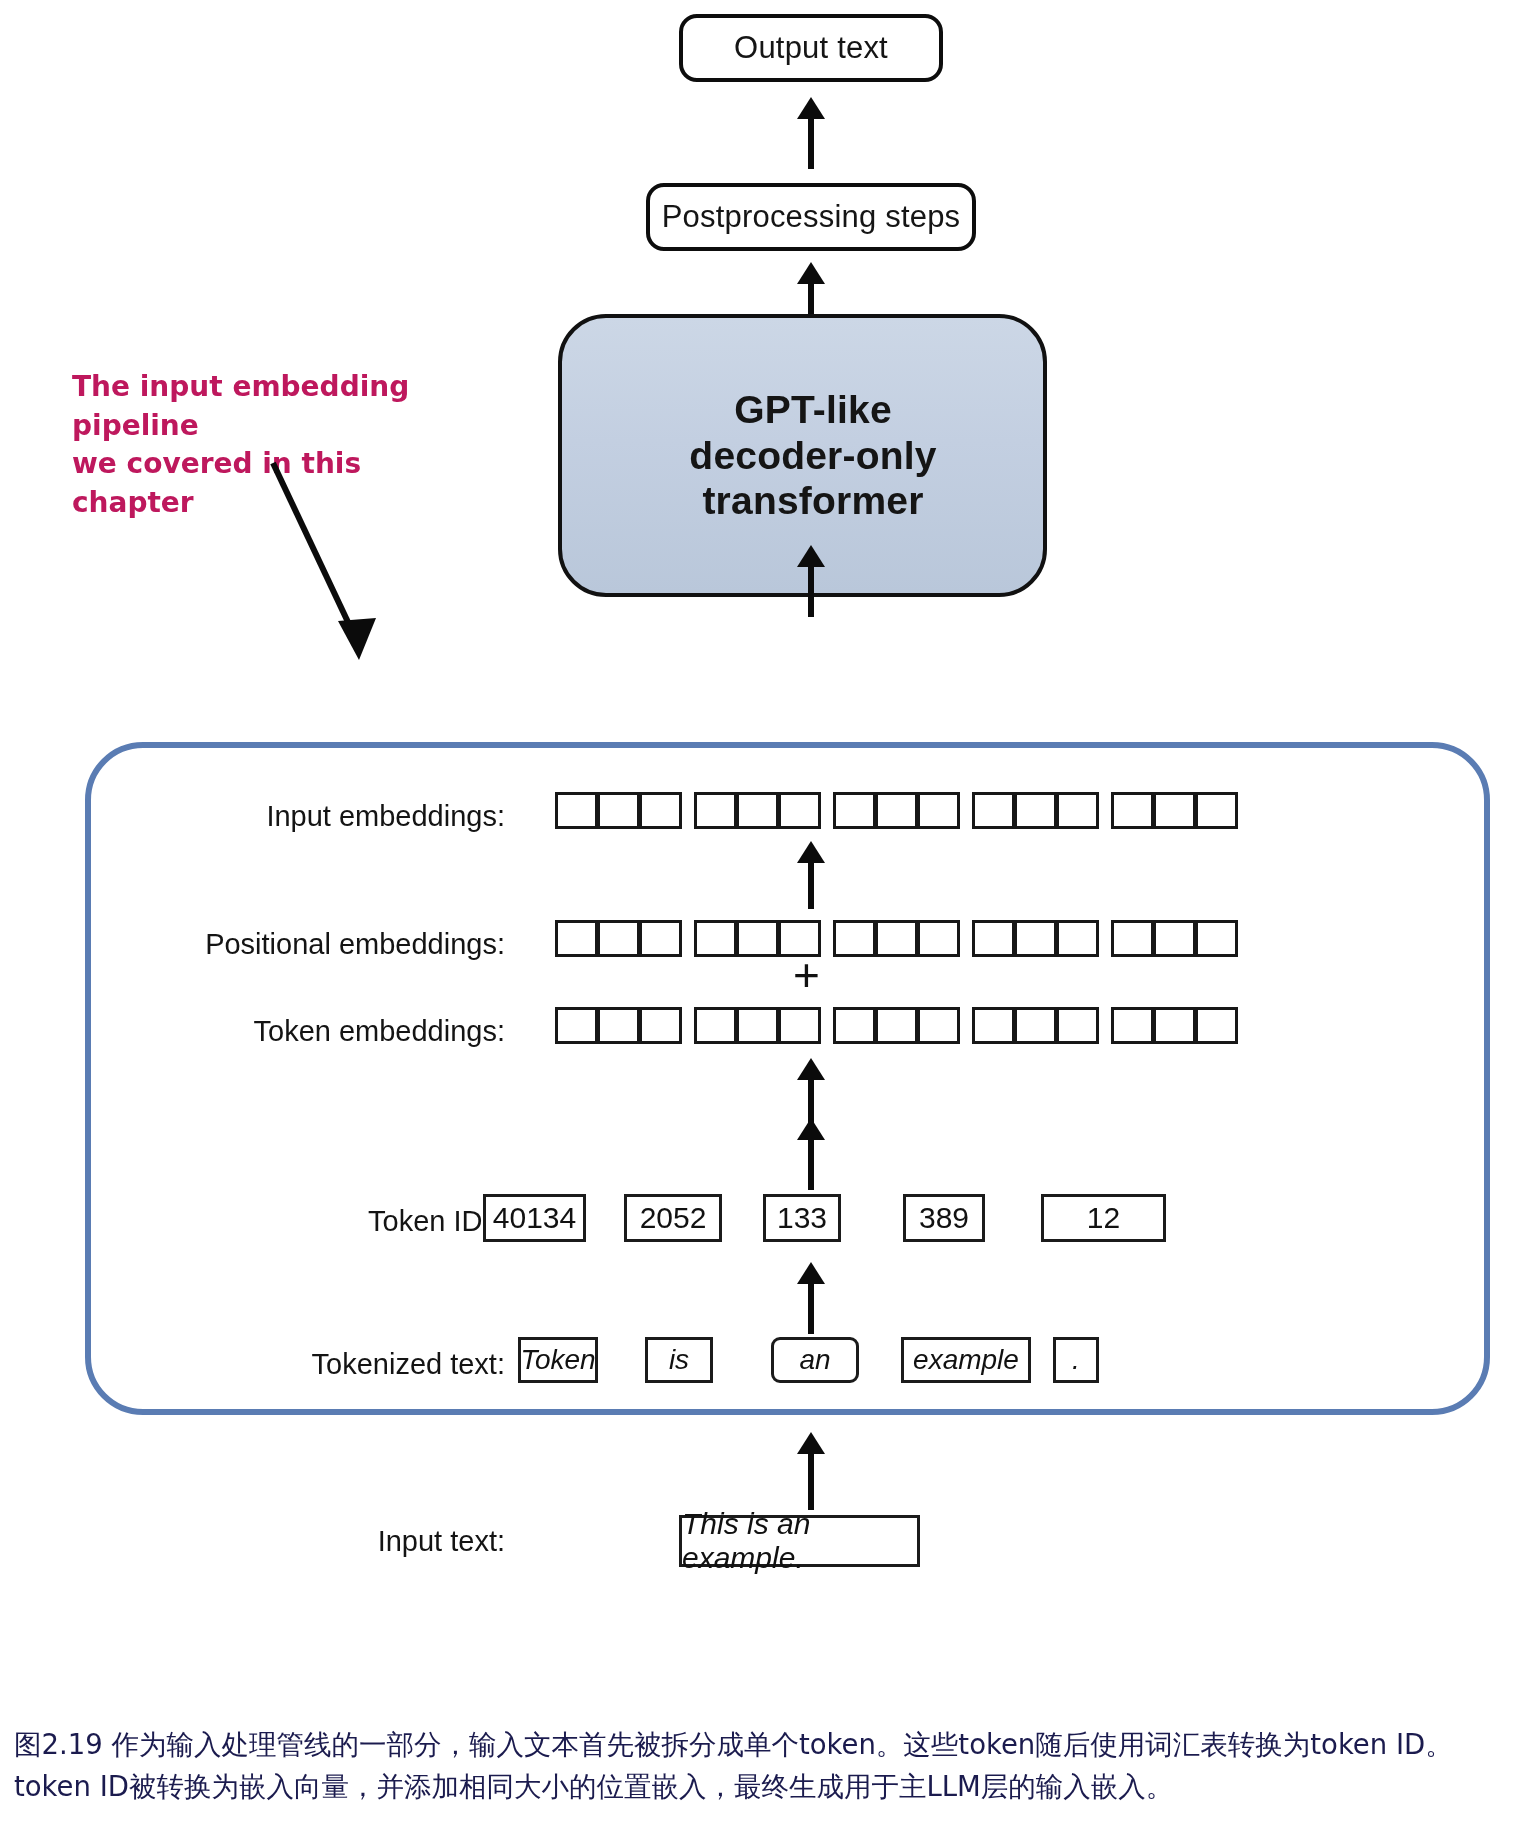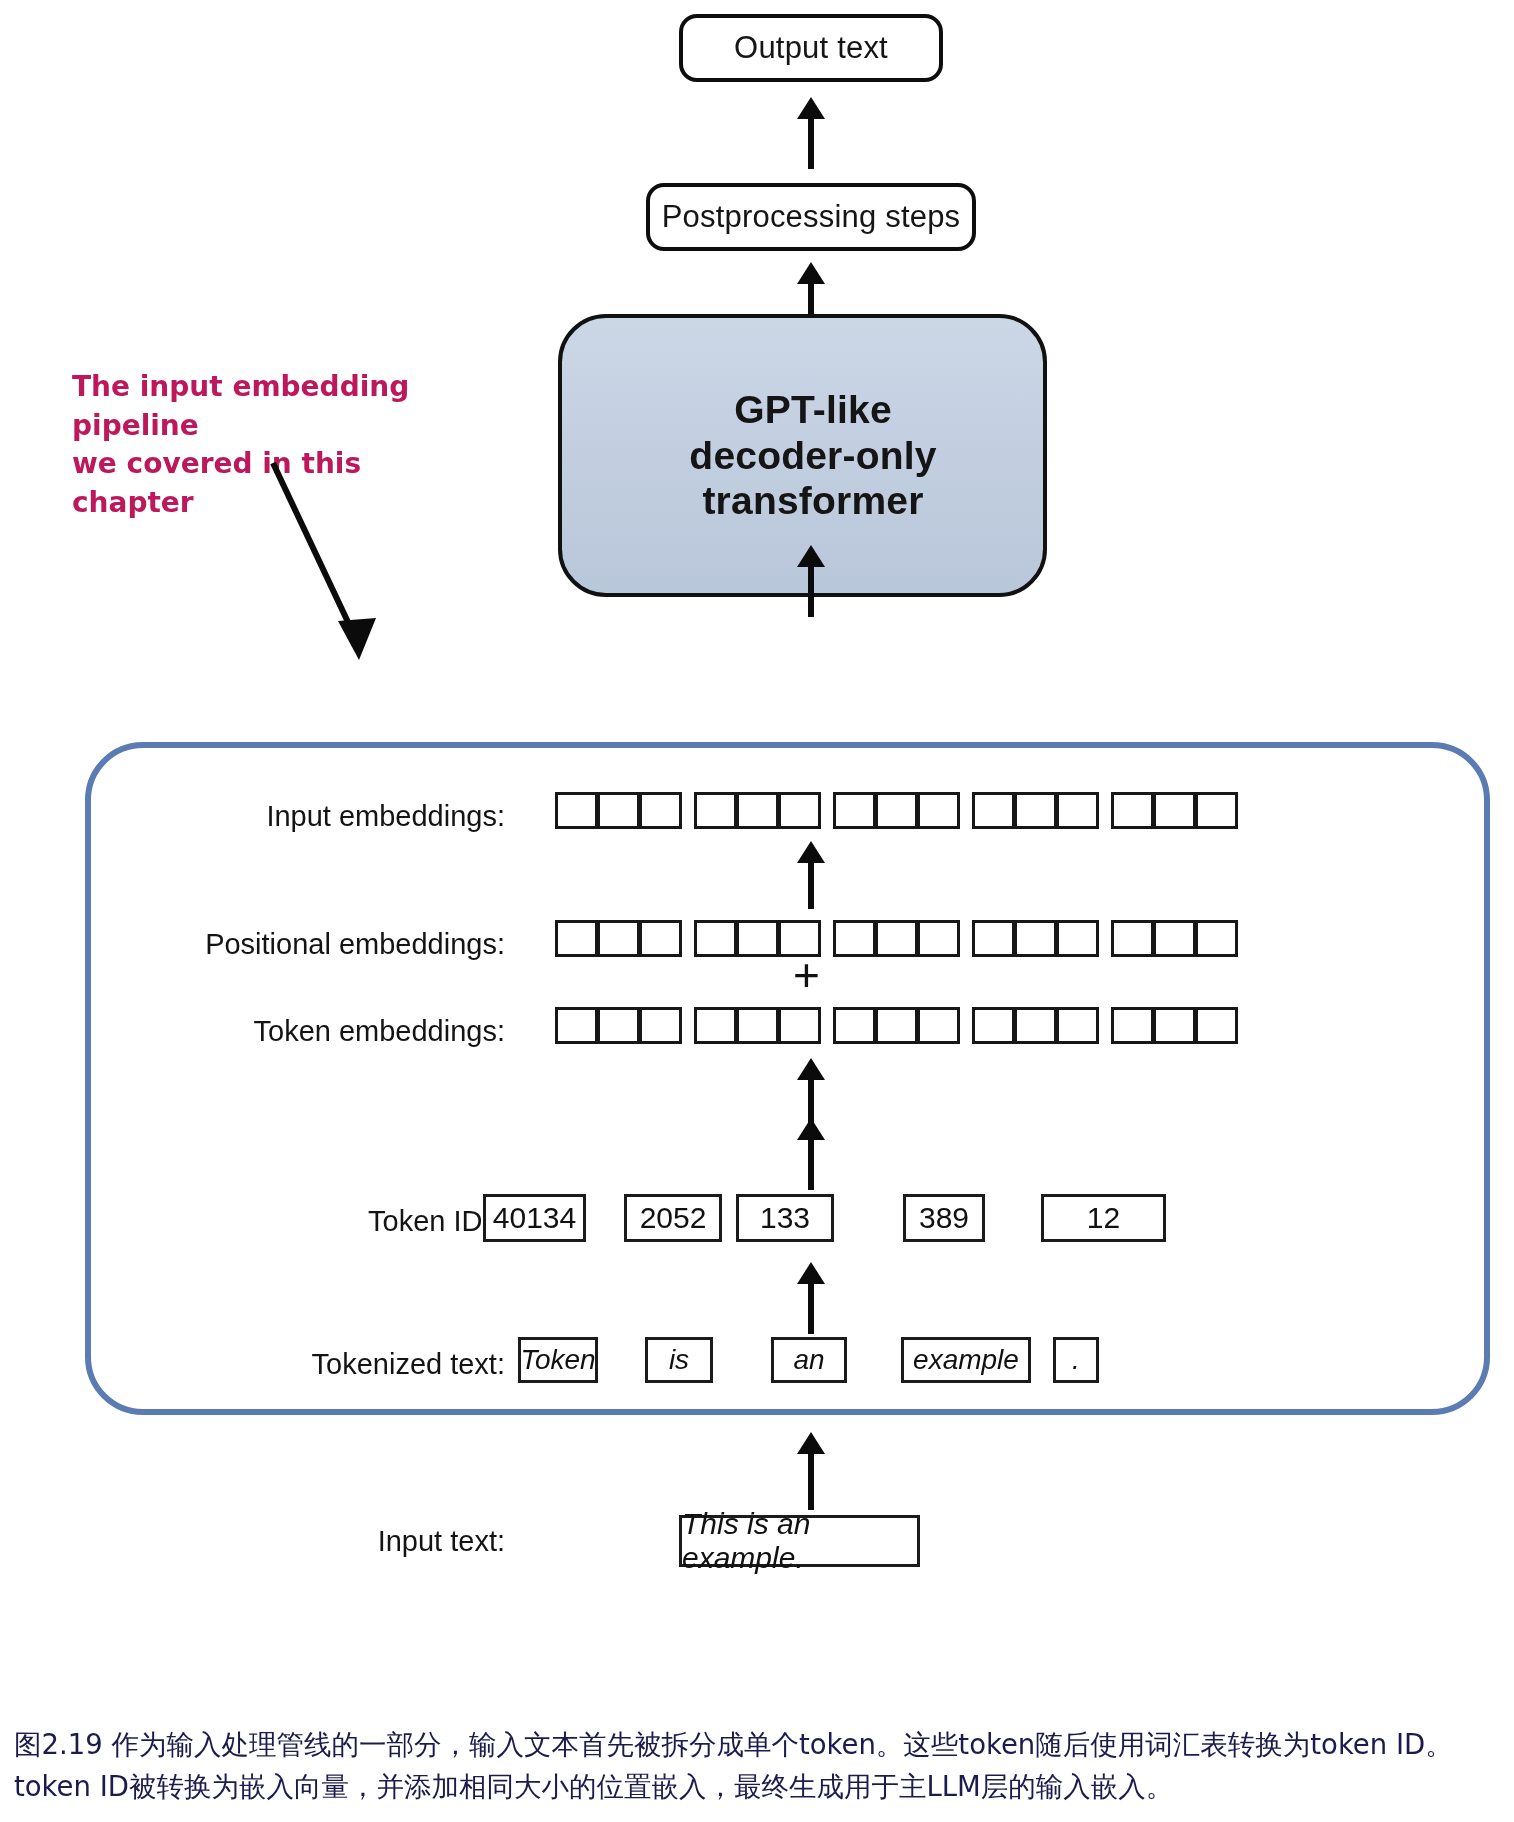--- a/index.html
+++ b/index.html
@@ -321,36 +321,36 @@
 
   <div class="arrow" style="left:811px; top:1058px; height:88px;">
     <div class="head"></div>
     <div class="shaft"></div>
   </div>
 
   <div class="row-label" style="left:200px; top:1205px; width:305px;">Token IDs:</div>
 
   <div class="val-box" style="left:483px; top:1194px; width:103px;">40134</div>
   <div class="val-box" style="left:624px; top:1194px; width:98px;">2052</div>
-  <div class="val-box" style="left:736px; top:1194px; width:98px;">133</div>
+  <div class="val-box" style="left:763px; top:1194px; width:78px;">133</div>
   <div class="val-box" style="left:903px; top:1194px; width:82px;">389</div>
   <div class="val-box" style="left:1041px; top:1194px; width:125px;">12</div>
 
   <div class="arrow" style="left:811px; top:1108px; height:0px;"></div>
 
   <div class="arrow" style="left:811px; top:1118px; height:72px;">
     <div class="head"></div>
     <div class="shaft"></div>
   </div>
 
   <div class="row-label" style="left:165px; top:1348px; width:340px;">Tokenized text:</div>
 
   <div class="val-box tok-box" style="left:518px; top:1337px; width:80px;">Token</div>
   <div class="val-box tok-box" style="left:645px; top:1337px; width:68px;">is</div>
-  <div class="val-box tok-box" style="left:771px; top:1337px; width:76px;">an</div>
+  <div class="val-box tok-box" style="left:771px; top:1337px; width:88px;border-radius:9px;">an</div>
   <div class="val-box tok-box" style="left:901px; top:1337px; width:130px;">example</div>
   <div class="val-box tok-box" style="left:1053px; top:1337px; width:46px;">.</div>
 
   <div class="arrow" style="left:811px; top:1262px; height:72px;">
     <div class="head"></div>
     <div class="shaft"></div>
   </div>
 
   <div class="arrow" style="left:811px; top:1432px; height:78px;">
     <div class="head"></div>

